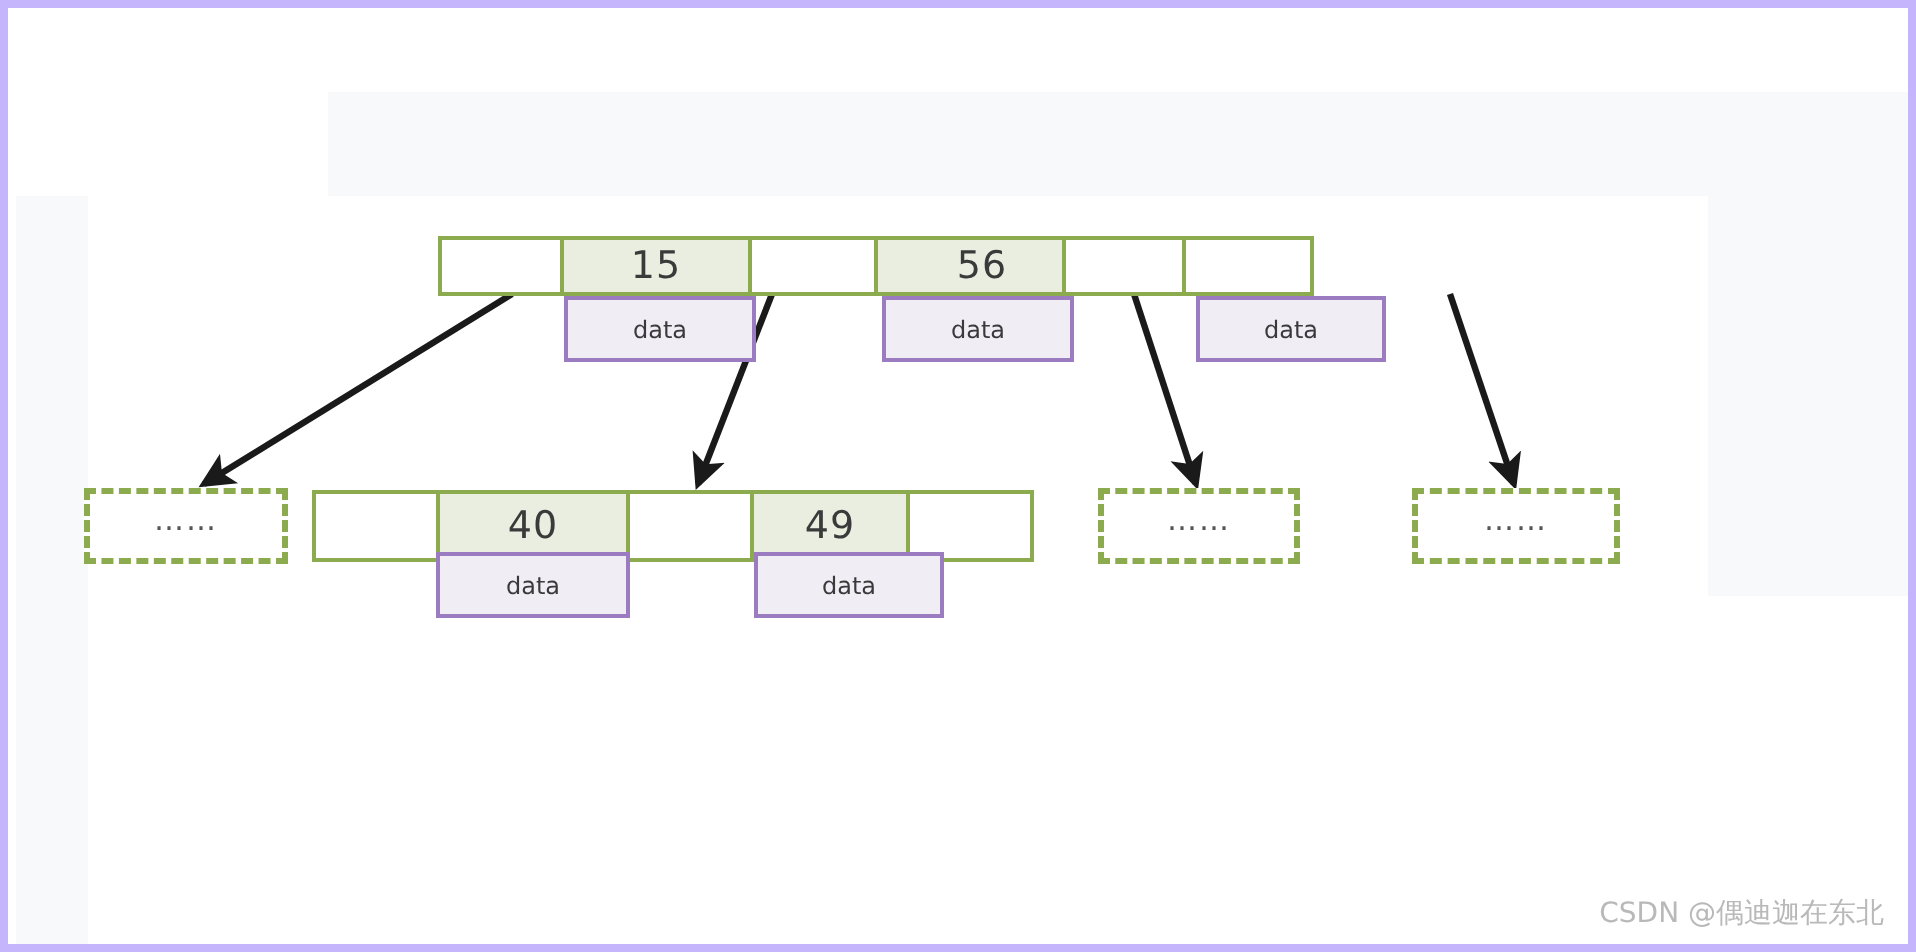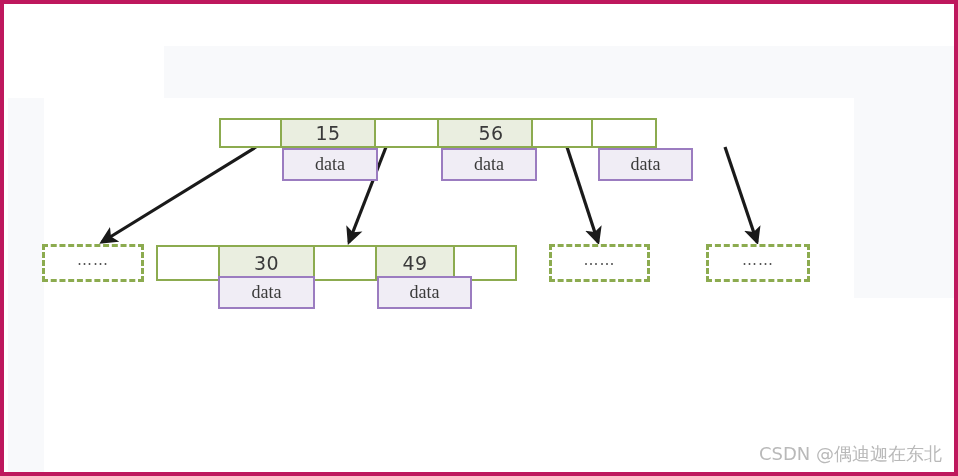--- a/index.html
+++ b/index.html
@@ -11,21 +11,21 @@
     height: 476px;
     background: #ffffff;
     font-family: "DejaVu Sans", sans-serif;
     overflow: hidden;
   }
   #root-frame {
     position: relative;
     width: 958px;
     height: 476px;
     box-sizing: border-box;
-    border: 4px solid #be185d;
+    border: 4px solid #c4b5fd;
     background: #ffffff;
     overflow: hidden;
   }
   
   .bg-band {
     position: absolute;
     background: #f8f9fb;
     pointer-events: none;
   }
   .bg-white {
@@ -78,25 +78,24 @@
     line-height: 1;
     letter-spacing: 0.5px;
   }
   
   .data-box {
     position: absolute;
     box-sizing: border-box;
     border: 2px solid #9b7cc0;
     background: #f0edf5;
     color: #3a3a3a;
-    font-size: 18px;
+    font-size: 12px;
     display: flex;
     align-items: center;
     justify-content: center;
-    font-family: Liberation Serif, serif;
   }
   .dashed-node {
     position: absolute;
     box-sizing: border-box;
     border: 3px dashed #8cab4f;
     background: #ffffff;
     color: #555555;
     font-size: 15px;
     display: flex;
     align-items: center;
@@ -106,21 +105,21 @@
   .ellipsis-label {
     line-height: 1;
     transform: translateY(-3px);
   }
 
   
   #watermark {
     position: absolute;
     right: 12px;
     bottom: 6px;
-    font-size: 18px;
+    font-size: 14px;
     color: #b9b9b9;
     font-family: "DejaVu Sans", sans-serif;
     white-space: nowrap;
   }
 </style>
 </head>
 <body>
 
 <div id="root-frame">
 
@@ -169,21 +168,21 @@
       <span>data</span>
     </div>
 
     <div class="dashed-node" style="left:38px; top:240px; width:102px; height:38px;">
       <span class="ellipsis-label">……</span>
     </div>
 
     <div class="node" style="left:152px; top:241px; height:36px;">
       <div class="cell ptr" style="width:64px;"></div>
       <div class="cell key" style="width:97px;">
-        <span class="key-label">30</span>
+        <span class="key-label">40</span>
       </div>
       <div class="cell ptr" style="width:64px;"></div>
       <div class="cell key" style="width:80px;">
         <span class="key-label">49</span>
       </div>
       <div class="cell ptr" style="width:64px;"></div>
     </div>
 
     <div class="data-box" style="left:214px; top:272px; width:97px; height:33px;">
       <span>data</span>

